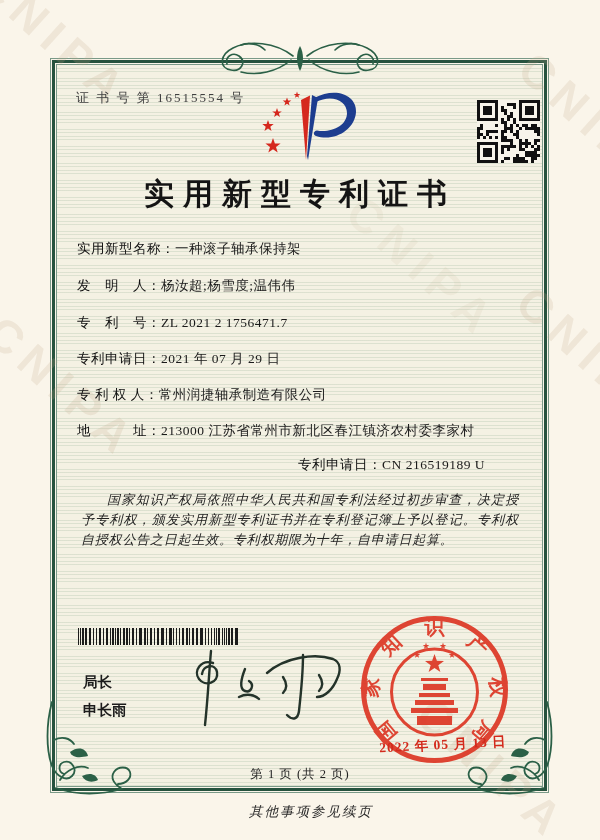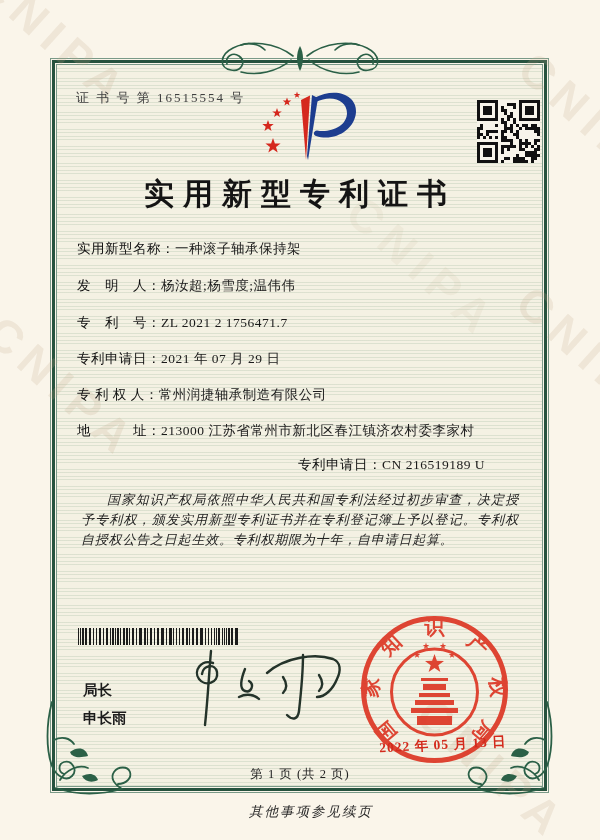--- a/index.html
+++ b/index.html
@@ -21,21 +21,21 @@
   .cert-no{left:76px;top:89px;font-size:13px;letter-spacing:2px;color:#404040;}
   .title{left:0;right:0;top:174px;text-align:center;font-size:30px;font-weight:bold;
     letter-spacing:9px;color:#141414;}
   .field{left:77px;width:450px;font-size:13.5px;letter-spacing:0.5px;white-space:nowrap;}
   .field .flabel{color:#111;}
   .grant-right{position:absolute;left:221px;top:0;}
   .paras{left:77px;width:446px;top:486px;font-style:italic;font-size:13px;line-height:20px;
     letter-spacing:0.8px;text-align:justify;color:#222;}
   .paras p{margin:4px;text-indent:2em;}
   .director{left:83px;top:668px;font-family:"Liberation Sans","DejaVu Sans",sans-serif;
-    font-size:14.5px;font-weight:700;line-height:28px;color:#1c1c1c;margin-top:8px;}
+    font-size:14.5px;font-weight:700;line-height:28px;color:#1c1c1c;}
   .page-footer{left:0;right:0;top:766px;text-align:center;font-size:12.5px;letter-spacing:1px;color:#222;}
   .cont-note{left:0;right:0;top:803px;text-align:center;font-style:italic;font-size:13.5px;
     letter-spacing:2px;color:#2a2a2a;padding-left:22px;}
   .seal-date{left:368px;top:736px;width:150px;text-align:center;font-size:13.5px;font-weight:bold;
     color:#d32a1c;letter-spacing:1px;transform:rotate(-3deg);z-index:4;}
 </style>
 </head>
 <body>
 
 <div class="page">

